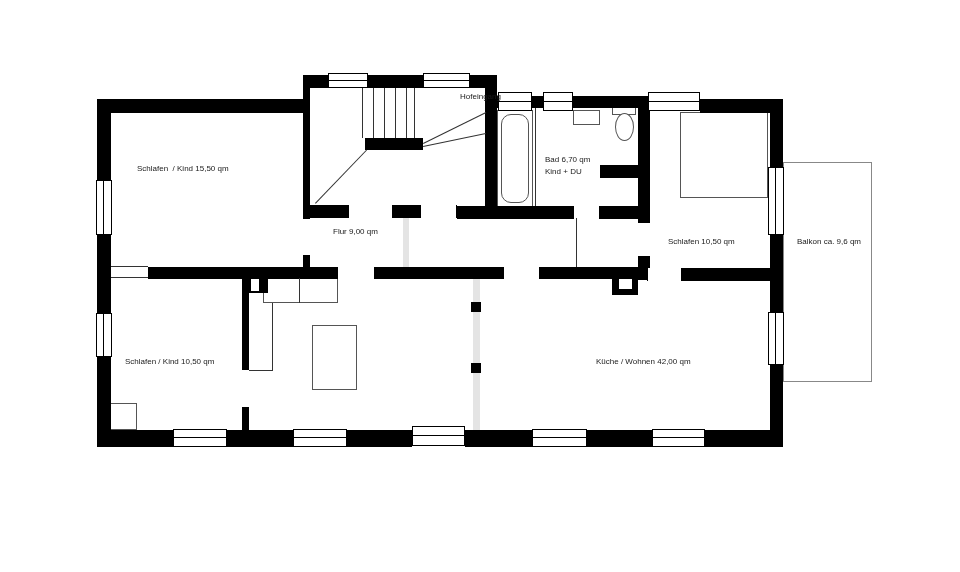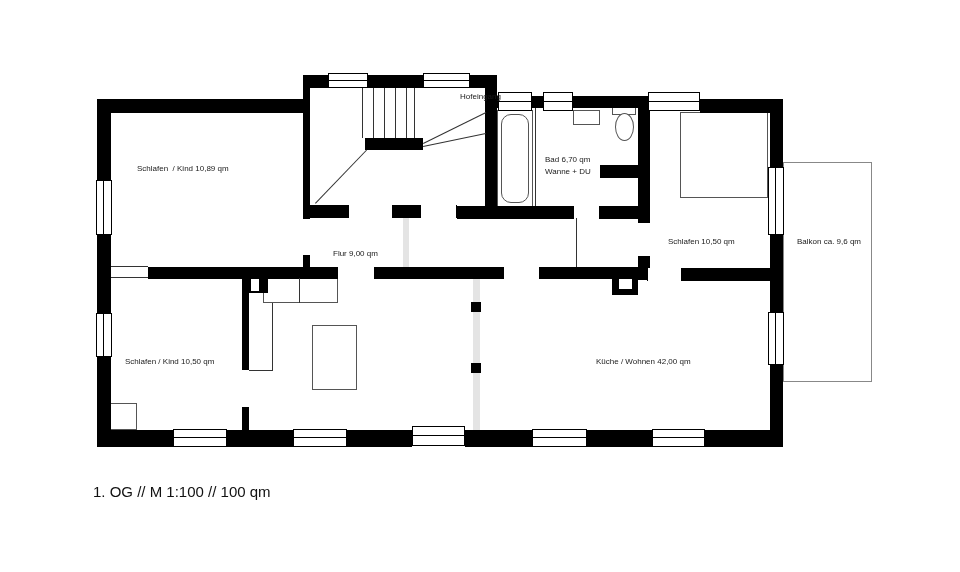--- a/index.html
+++ b/index.html
@@ -22,21 +22,20 @@
   .gap-h{border-left:1px solid #000;border-right:1px solid #000;}
   .gap-v{border-top:1px solid #000;border-bottom:1px solid #000;}
   .line{position:absolute;height:0;border-top:1px solid #333;transform-origin:0 0;z-index:5;}
   .lbl{position:absolute;font-size:8px;line-height:10px;color:#1a1a1a;white-space:pre;z-index:6;}
   .caption{position:absolute;left:93px;top:483px;font-size:15px;color:#111;z-index:6;}
 </style>
 </head>
 <body>
 
 <div id="plan">
-  <div class="caption">1. OG // M 1:100 // 100 qm</div>
 <div class="strip" style="left: 403px; top: 215px; width: 6px; height: 52px;"></div>
     <div class="strip" style="left: 473px; top: 278px; width: 7px; height: 152px;"></div>
     <div class="sq" style="left: 471px; top: 302px; width: 10px; height: 10px;"></div>
     <div class="sq" style="left: 471px; top: 363px; width: 10px; height: 10px;"></div>
     <div class="fur" style="left: 263px; top: 278px; width: 75px; height: 25px;"></div>
     <div class="fur" style="left: 312px; top: 325px; width: 45px; height: 65px;"></div>
     <div class="fur" style="left: 110px; top: 403px; width: 27px; height: 27px;"></div>
     <div class="fur" style="left: 680px; top: 112px; width: 88px; height: 86px;"></div>
     <div class="fur balcony" style="left: 783px; top: 162px; width: 89px; height: 220px;"></div>
     <div class="fur" style="left: 497px; top: 110px; width: 36px; height: 97px;"></div>
@@ -145,22 +144,22 @@
     <div class="line" style="left: 315px; top: 203px; width: 73.5527px; height: 0px; transform: rotate(-0.804627rad);"></div>
     <div class="line" style="left: 423px; top: 143px; width: 70.214px; height: 0px; transform: rotate(-0.457278rad);"></div>
     <div class="line" style="left: 423px; top: 146px; width: 64.3273px; height: 0px; transform: rotate(-0.203493rad);"></div>
     <div class="line" style="left: 111px; top: 266px; width: 37px; height: 0px; transform: rotate(0rad);"></div>
     <div class="line" style="left: 111px; top: 277px; width: 37px; height: 0px; transform: rotate(0rad);"></div>
     <div class="line" style="left: 577px; top: 218px; width: 49px; height: 0px; transform: rotate(1.5708rad);"></div>
     <div class="line" style="left: 273px; top: 303px; width: 67px; height: 0px; transform: rotate(1.5708rad);"></div>
     <div class="line" style="left: 249px; top: 370px; width: 24px; height: 0px; transform: rotate(0rad);"></div>
     <div class="line" style="left: 536px; top: 108px; width: 98px; height: 0px; transform: rotate(1.5708rad);"></div>
     <div class="line" style="left: 300px; top: 278px; width: 25px; height: 0px; transform: rotate(1.5708rad);"></div>
-    <div class="lbl" style="left: 137px; top: 164px;">Schlafen  / Kind 10,89 qm</div>
+    <div class="lbl" style="left: 137px; top: 164px;">Schlafen  / Kind 15,50 qm</div>
     <div class="lbl" style="left: 434px; top: 92px; margin-left: 26px;">Hofeingang</div>
     <div class="lbl" style="left: 545px; top: 155px;">Bad 6,70 qm</div>
-    <div class="lbl" style="left: 545px; top: 167px;">Wanne + DU</div>
-    <div class="lbl" style="left: 333px; top: 249px;">Flur 9,00 qm</div>
+    <div class="lbl" style="left: 545px; top: 167px;">Kind + DU</div>
+    <div class="lbl" style="left: 333px; top: 227px;">Flur 9,00 qm</div>
     <div class="lbl" style="left: 668px; top: 237px;">Schlafen 10,50 qm</div>
     <div class="lbl" style="left: 797px; top: 237px;">Balkon ca. 9,6 qm</div>
     <div class="lbl" style="left: 125px; top: 357px;">Schlafen / Kind 10,50 qm</div>
     <div class="lbl" style="left: 558px; top: 357px; padding-left: 38px;">Küche / Wohnen 42,00 qm</div>
   </div>
 
 </body></html>

